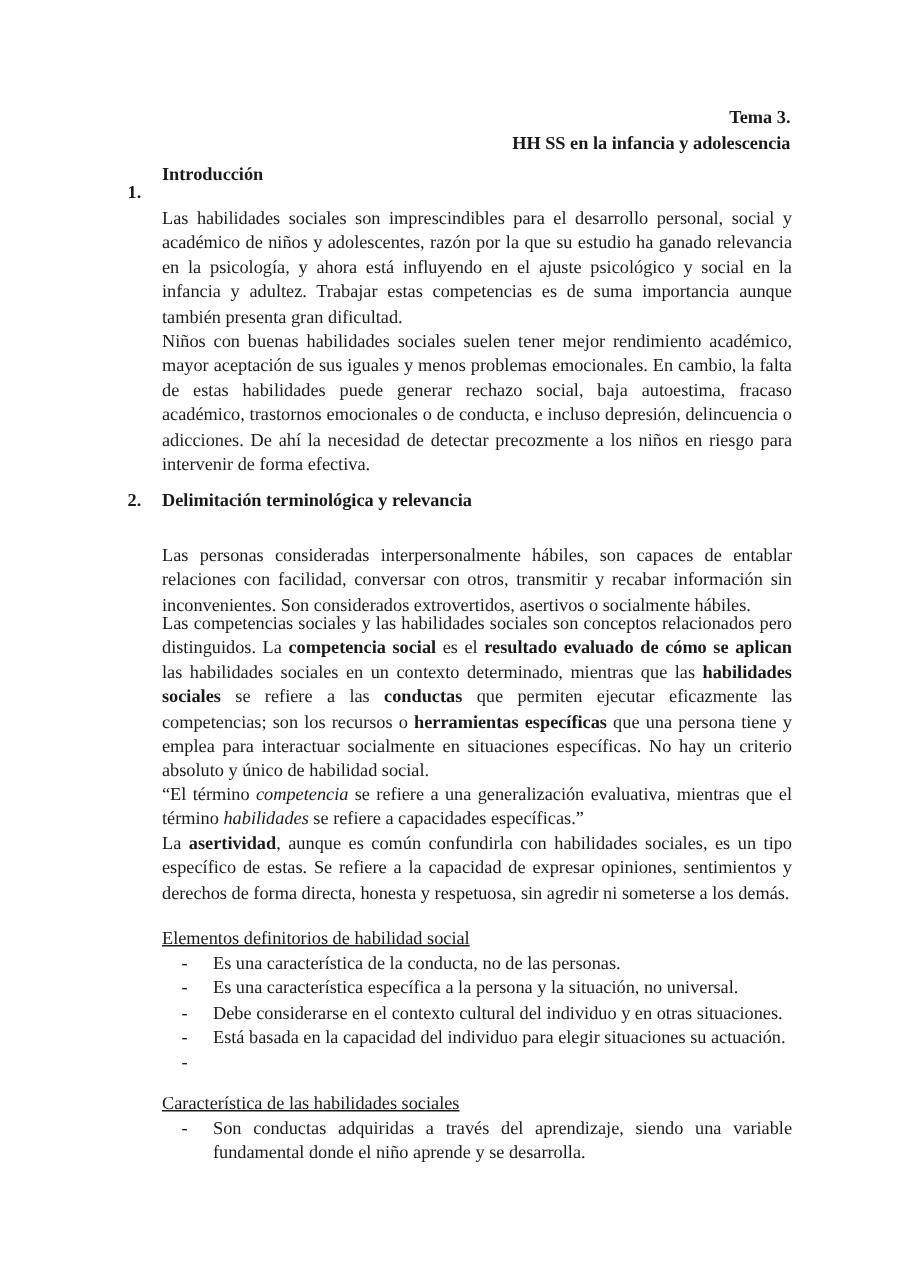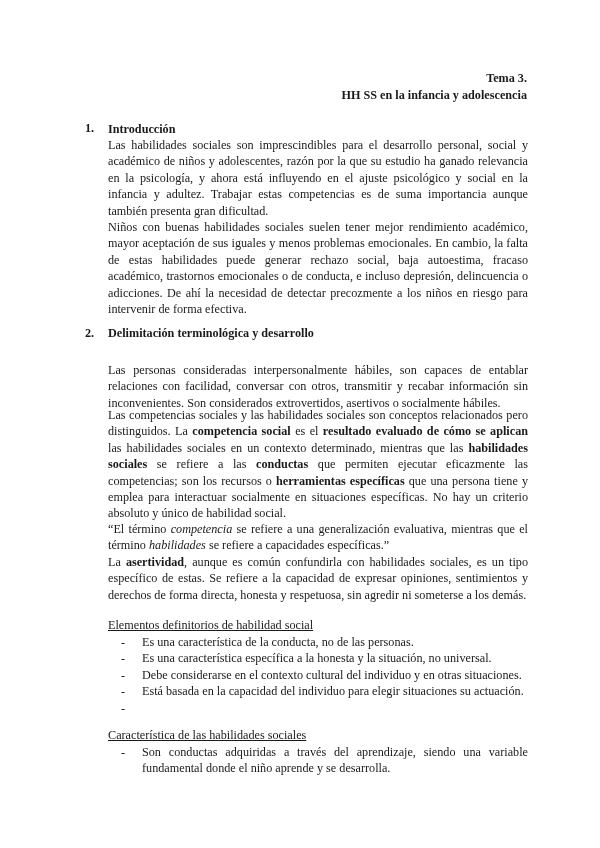--- a/index.html
+++ b/index.html
@@ -22,38 +22,38 @@
 <body>
 
 <div class="page">
 
   <div class="title-block">
     <div>Tema 3.</div>
     <div>HH SS en la infancia y adolescencia</div>
   </div>
 
   <div class="section-num" style="top:121px;">1.</div>
-  <div class="section-head" style="top:122px;">Introducción</div>
+  <div class="section-head" style="top:109px;">Introducción</div>
   <p class="para j" style="top:137px;">Las habilidades sociales son imprescindibles para el desarrollo personal, social y académico de niños y adolescentes, razón por la que su estudio ha ganado relevancia en la psicología, y ahora está influyendo en el ajuste psicológico y social en la infancia y adultez. Trabajar estas competencias es de suma importancia aunque también presenta gran dificultad.</p>
   <p class="para j" style="top:219px;">Niños con buenas habilidades sociales suelen tener mejor rendimiento académico, mayor aceptación de sus iguales y menos problemas emocionales. En cambio, la falta de estas habilidades puede generar rechazo social, baja autoestima, fracaso académico, trastornos emocionales o de conducta, e incluso depresión, delincuencia o adicciones. De ahí la necesidad de detectar precozmente a los niños en riesgo para intervenir de forma efectiva.</p>
 
   <div class="section-num" style="top:326px;">2.</div>
-  <div class="section-head" style="top:326px;">Delimitación terminológica y desarrollo</div>
+  <div class="section-head" style="top:326px;">Delimitación terminológica y relevancia</div>
   <p class="para j" style="top:342px;margin-top:20px;">Las personas consideradas interpersonalmente hábiles, son capaces de entablar relaciones con facilidad, conversar con otros, transmitir y recabar información sin inconvenientes. Son considerados extrovertidos, asertivos o socialmente hábiles.</p>
 
   <p class="para j" style="top:407px;"><span>Las competencias sociales y las habilidades sociales son conceptos relacionados pero distinguidos. La </span><b>competencia social</b><span> es el </span><b>resultado evaluado de cómo se aplican</b><span> las habilidades sociales en un contexto determinado, mientras que las </span><b>habilidades sociales</b><span> se refiere a las </span><b>conductas</b><span> que permiten ejecutar eficazmente las competencias; son los recursos o </span><b>herramientas específicas</b><span> que una persona tiene y emplea para interactuar socialmente en situaciones específicas. No hay un criterio absoluto y único de habilidad social.</span></p>
 
   <p class="para j" style="top:554px;"><span>La </span><b>asertividad</b><span>, aunque es común confundirla con habilidades sociales, es un tipo específico de estas. Se refiere a la capacidad de expresar opiniones, sentimientos y derechos de forma directa, honesta y respetuosa, sin agredir ni someterse a los demás.</span></p>
 
   <p class="para j" style="top:521px;"><span>“El término </span><i>competencia</i><span> se refiere a una generalización evaluativa, mientras que el término </span><i>habilidades</i><span> se refiere a capacidades específicas.”</span></p>
 
   <div class="underline" style="top:618px;">Elementos definitorios de habilidad social</div>
   <ul class="dash" style="top:634px;">
     <li><span class="dash-mark">-</span><span>Es una característica de la conducta, no de las personas.</span></li>
-    <li><span class="dash-mark">-</span><span>Es una característica específica a la honesta y la situación, no universal.</span></li>
+    <li><span class="dash-mark">-</span><span>Es una característica específica a la persona y la situación, no universal.</span></li>
     <li><span class="dash-mark">-</span><span>Debe considerarse en el contexto cultural del individuo y en otras situaciones.</span></li>
     <li><span class="dash-mark">-</span><span>Está basada en la capacidad del individuo para elegir situaciones su actuación.</span></li>
     <li><span class="dash-mark">-</span></li>
   </ul>
 
   <div class="underline" style="top:728px;">Característica de las habilidades sociales</div>
   <ul class="dash" style="top:744px;">
     <li style="text-align-last:left;"><span class="dash-mark">-</span><span>Son conductas adquiridas a través del aprendizaje, siendo una variable fundamental donde el niño aprende y se desarrolla.</span></li>
   </ul>
 

